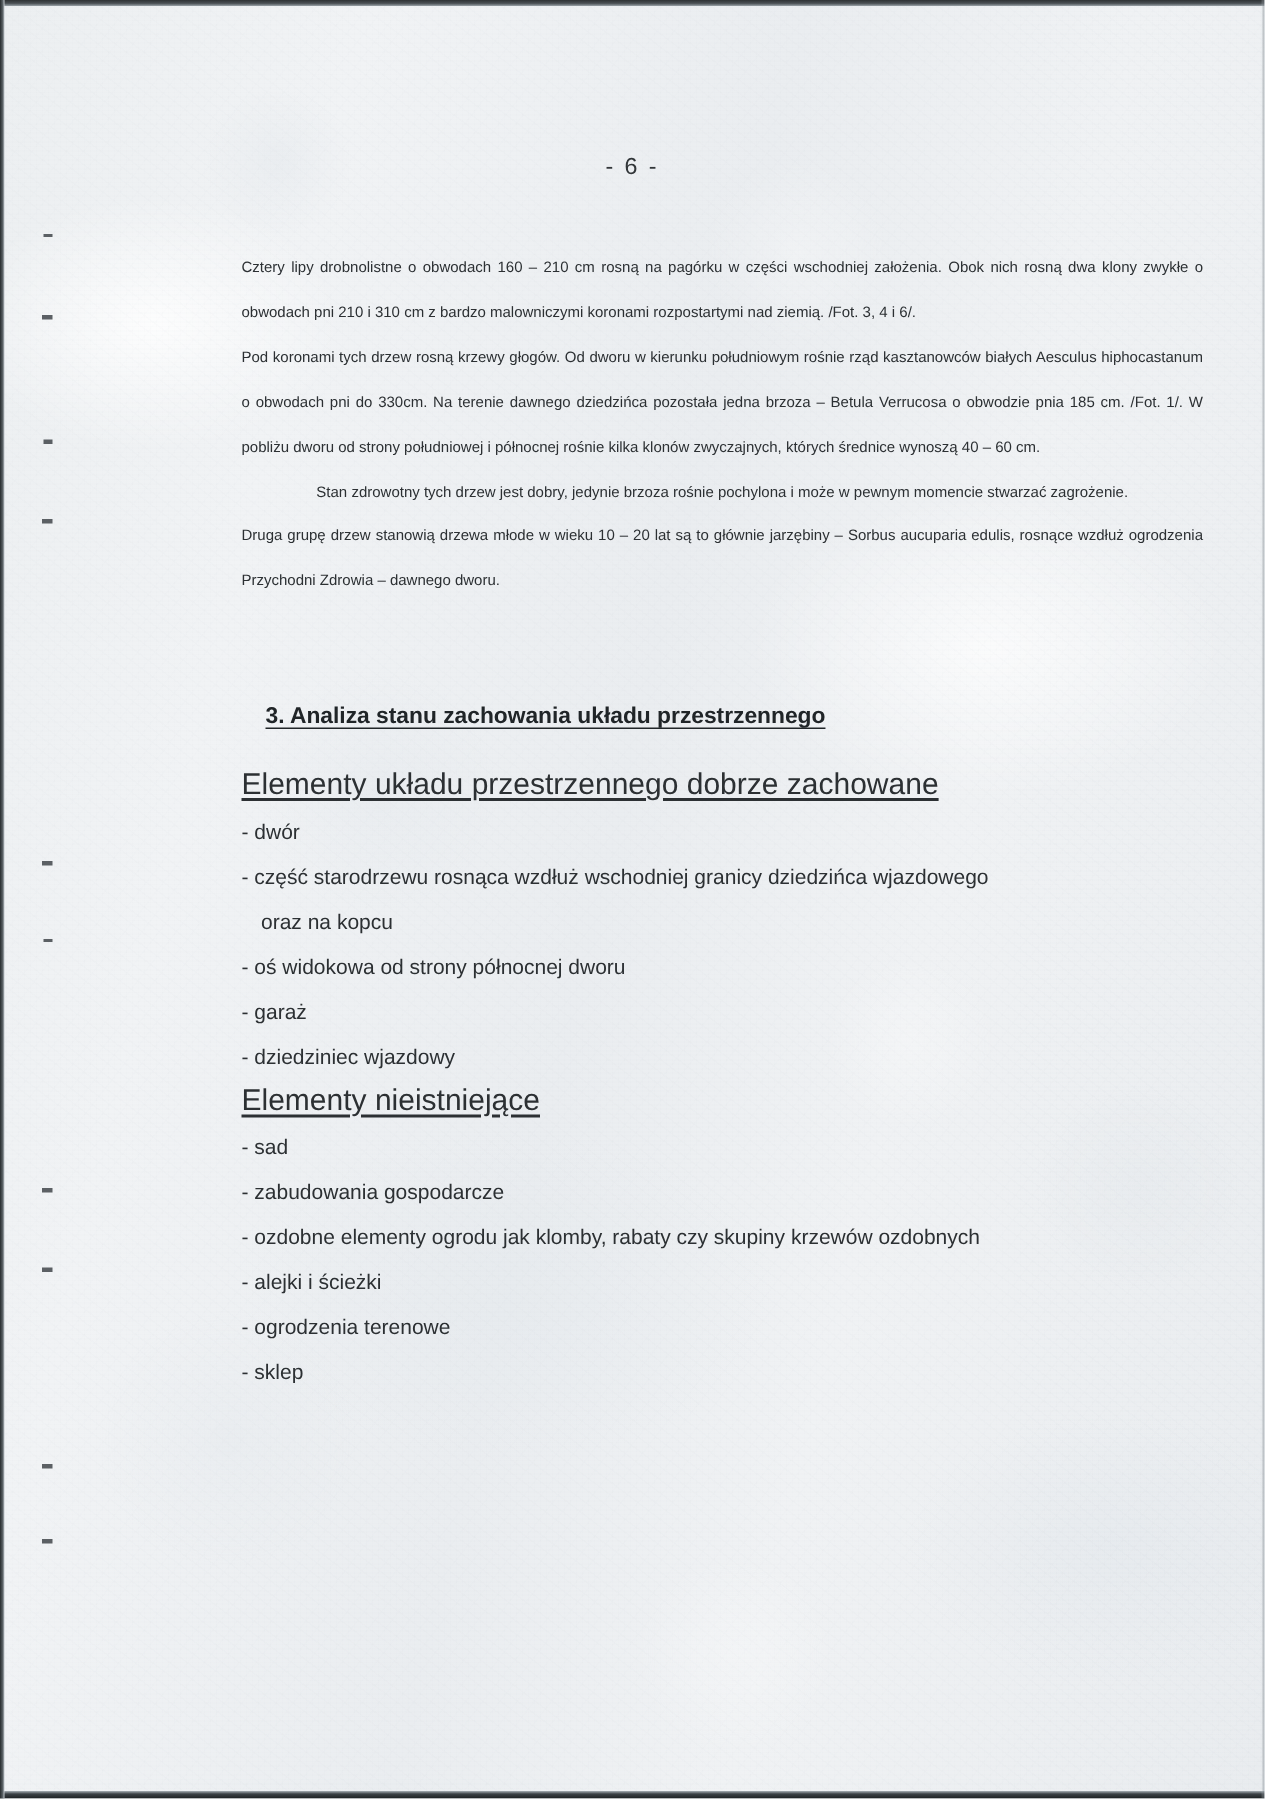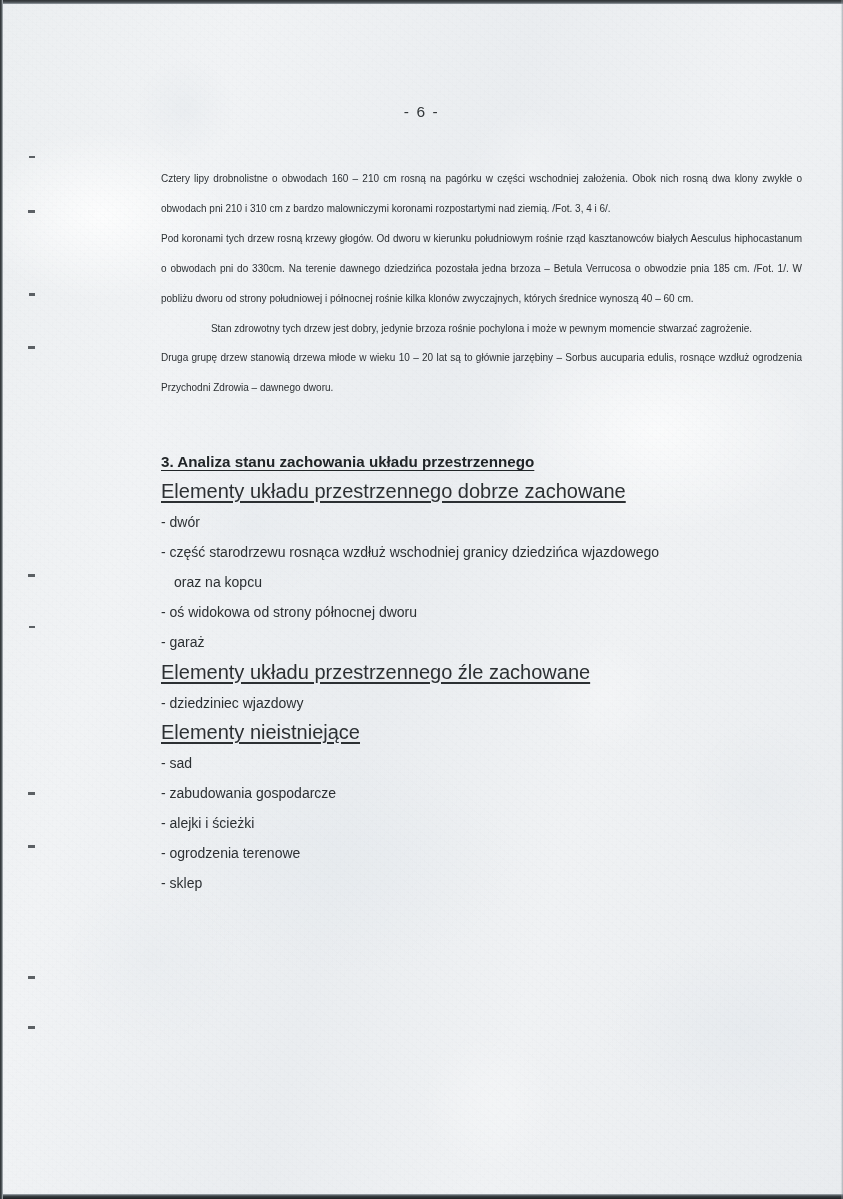--- a/index.html
+++ b/index.html
@@ -116,21 +116,21 @@
   }
   .para.no-justify {
     text-align: center;
   }
 
   .gap-block {
     height: 44px;
   }
 
   h3.section-heading {
-    margin: 0;
+    margin: 16px;
     font-size: 15.2px;
     line-height: 29.9px;
     font-weight: bold;
     color: #24282b;
     text-decoration: underline;
     text-underline-offset: 3px;
     display: inline-block;
   }
 
   .sub-heading {
@@ -205,30 +205,28 @@
 
       <div class="heading-row">
         <div class="sub-heading">Elementy układu przestrzennego dobrze zachowane</div>
       </div>
       <div class="list-line">- dwór</div>
       <div class="list-line">- część starodrzewu rosnąca wzdłuż wschodniej granicy dziedzińca wjazdowego</div>
       <div class="list-line cont">oraz na kopcu</div>
       <div class="list-line">- oś widokowa od strony północnej dworu</div>
       <div class="list-line">- garaż</div>
 
-      <div class="heading-row">
-        <div class="sub-heading">Elementy układu przestrzennego źle zachowane</div>
-      </div>
       <div class="list-line">- dziedziniec wjazdowy</div>
 
       <div class="heading-row">
         <div class="sub-heading">Elementy nieistniejące</div>
       </div>
       <div class="list-line">- sad</div>
       <div class="list-line">- zabudowania gospodarcze</div>
+      <div class="list-line">- ozdobne elementy ogrodu jak klomby, rabaty czy skupiny krzewów ozdobnych</div>
       <div class="list-line">- alejki i ścieżki</div>
 
       <div class="list-line">- ogrodzenia terenowe</div>
       <div class="list-line">- sklep</div>
 
     </div>
   </div>
 </div>
 
 </body></html>

